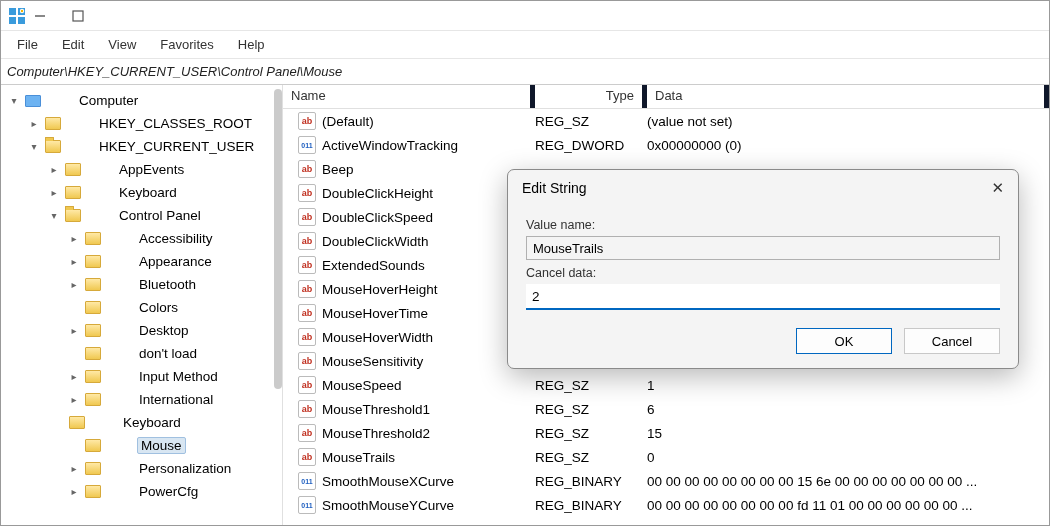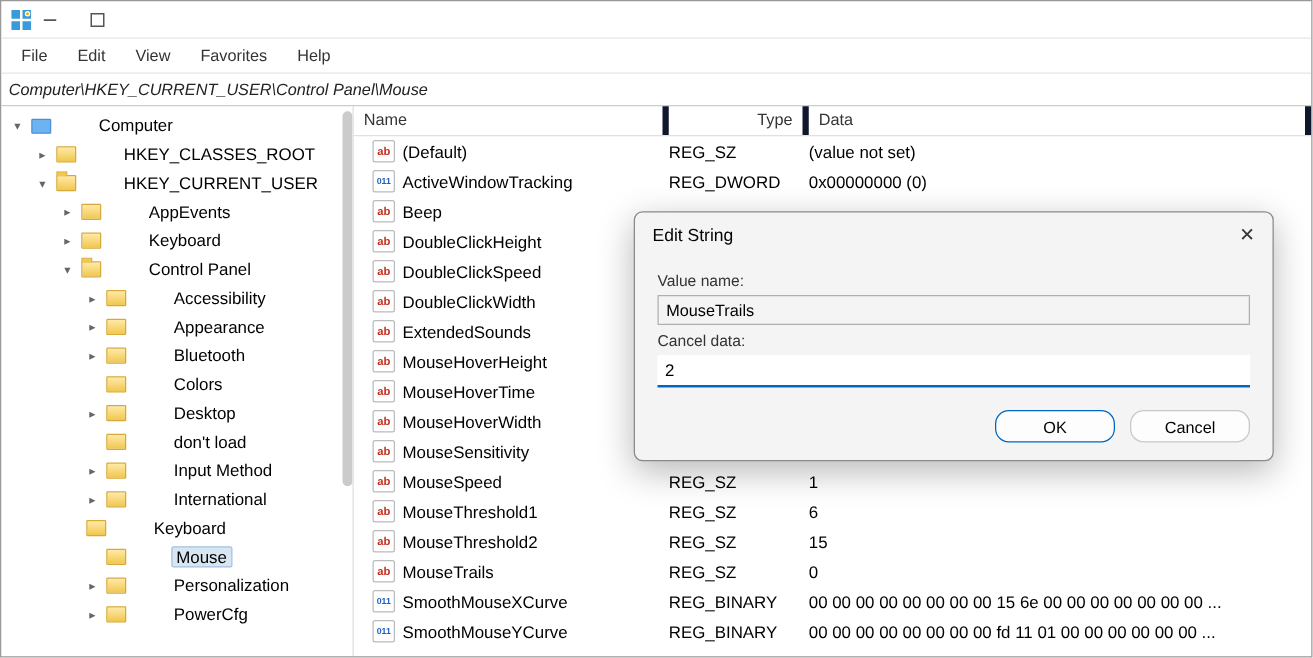--- a/index.html
+++ b/index.html
@@ -50,21 +50,21 @@
 
 .overlay { position:absolute; left:482px; top:168px; width:512px; background:#f4f4f4; border:1px solid #8a8a8a; border-radius:7px; box-shadow:0 8px 28px rgba(0,0,0,.28);margin-left:24px; }
 .dlg-title { display:flex; align-items:center; height:36px; padding:0 14px; font-size:14px; }
 .dlg-title .t { flex:1; }
 .dlg-close { font-size:15px; color:#333; }
 .dlg-body { padding: 6px 18px 14px; }
 .dlg-label { font-size:12.5px; color:#333; margin-top:6px; }
 .dlg-ro { width:100%; height:24px; border:1px solid #b0b0b0; background:#f4f4f4; padding:2px 6px; font-size:13px; margin-top:4px; }
 .dlg-in { width:100%; height:26px; border:none; border-bottom:2px solid #0067c0; background:#fff; padding:2px 6px; font-size:13.5px; margin-top:4px; outline:none; }
 .dlg-btns { display:flex; justify-content:flex-end; gap:12px; margin-top:18px; }
-.dlg-btn { width:96px; height:26px; font-size:13px; background:#fdfdfd; border:1px solid #c8c8c8; border-radius:11px; }
+.dlg-btn { width:96px; height:26px; font-size:13px; background:#fdfdfd; border:1px solid #c8c8c8; border-radius:0; }
 .dlg-btn.primary { border:1px solid #0067c0; }
 </style>
 </head>
 <body>
 
 <div class="titlebar">
   <svg class="app-icon" viewBox="0 0 16 16">
       <rect x="0" y="0" width="7" height="7" fill="#3a9bdc"></rect>
       <rect x="9" y="0" width="7" height="7" fill="#3a9bdc"></rect>
       <rect x="0" y="9" width="7" height="7" fill="#3a9bdc"></rect>

